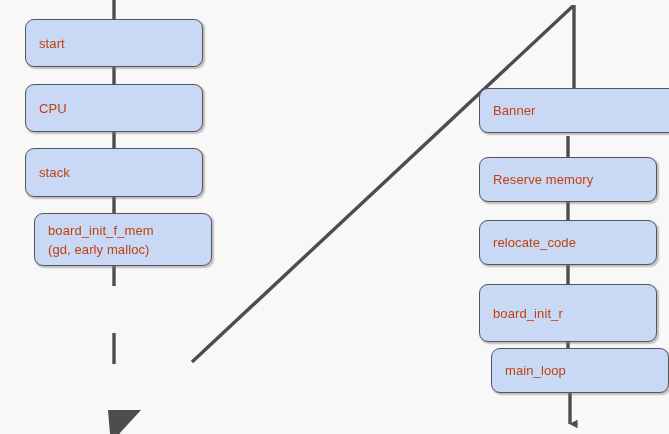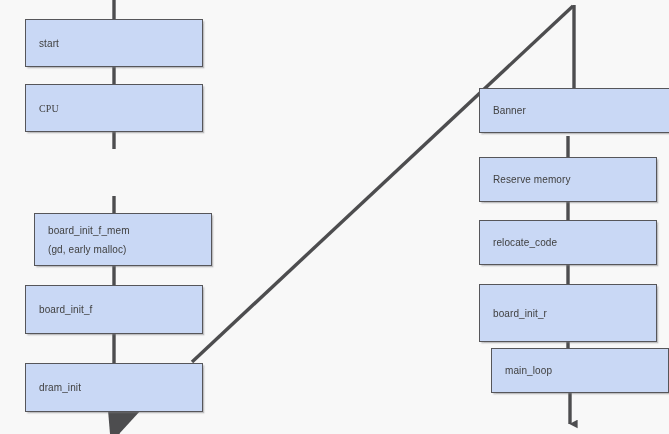--- a/index.html
+++ b/index.html
@@ -28,29 +28,29 @@
     top: 0;
     width: 669px;
     height: 434px;
     pointer-events: none;
   }
   .node {
     position: absolute;
     box-sizing: border-box;
     background: #c9d8f5;
     border: 1.4px solid #56565a;
-    border-radius: 0;
+    border-radius: 9px;
     box-shadow: 1.5px 1.5px 1.5px rgba(120,120,125,0.45);
     display: flex;
     flex-direction: column;
     justify-content: center;
     align-items: flex-start;
     padding-left: 13px;
-    color: #404040;
-    font-size: 10px;
+    color: #c2410c;
+    font-size: 13px;
     line-height: 19px;
     letter-spacing: 0.1px;
     white-space: pre;
   }
   .node .line2 {
     display: block;
   }
 </style>
 </head>
 <body>
@@ -84,37 +84,34 @@
     <line x1="570" y1="392" x2="570" y2="424" stroke="#4d4d4f" stroke-width="3.4" marker-end="url(#arrowhead-down)"></line>
 
     <line x1="114" y1="411" x2="118" y2="434" stroke="#4d4d4f" stroke-width="3.4"></line>
     <polygon points="108,410 141,410 119,434 110,434" fill="#4d4d4f"></polygon>
   </svg>
 
   <div class="node" style="left:25px; top:19px; width:178px; height:48px;">
     <span>start</span>
   </div>
 
-  <div class="node" style="left:25px; top:84px; width:178px; height:48px;font-family:Liberation Serif, serif;">
+  <div class="node" style="left:25px; top:84px; width:178px; height:48px;">
     <span>CPU</span>
   </div>
 
+  <div class="node" style="left:25px; top:148px; width:178px; height:49px;">
+    <span>stack</span>
+  </div>
 
   <div class="node" style="left:34px; top:213px; width:178px; height:53px;">
     <span>board_init_f_mem</span>
     <span class="line2">(gd, early malloc)</span>
   </div>
 
-  <div class="node" style="left:25px; top:285px; width:178px; height:49px;">
-    <span>board_init_f</span>
-  </div>
 
-  <div class="node" style="left:25px; top:363px; width:178px; height:49px;">
-    <span>dram_init</span>
-  </div>
 
   <div class="node" style="left:479px; top:88px; width:209px; height:45px;">
     <span>Banner</span>
   </div>
 
   <div class="node" style="left:479px; top:157px; width:178px; height:45px;">
     <span>Reserve memory</span>
   </div>
 
   <div class="node" style="left:479px; top:220px; width:178px; height:45px;">

